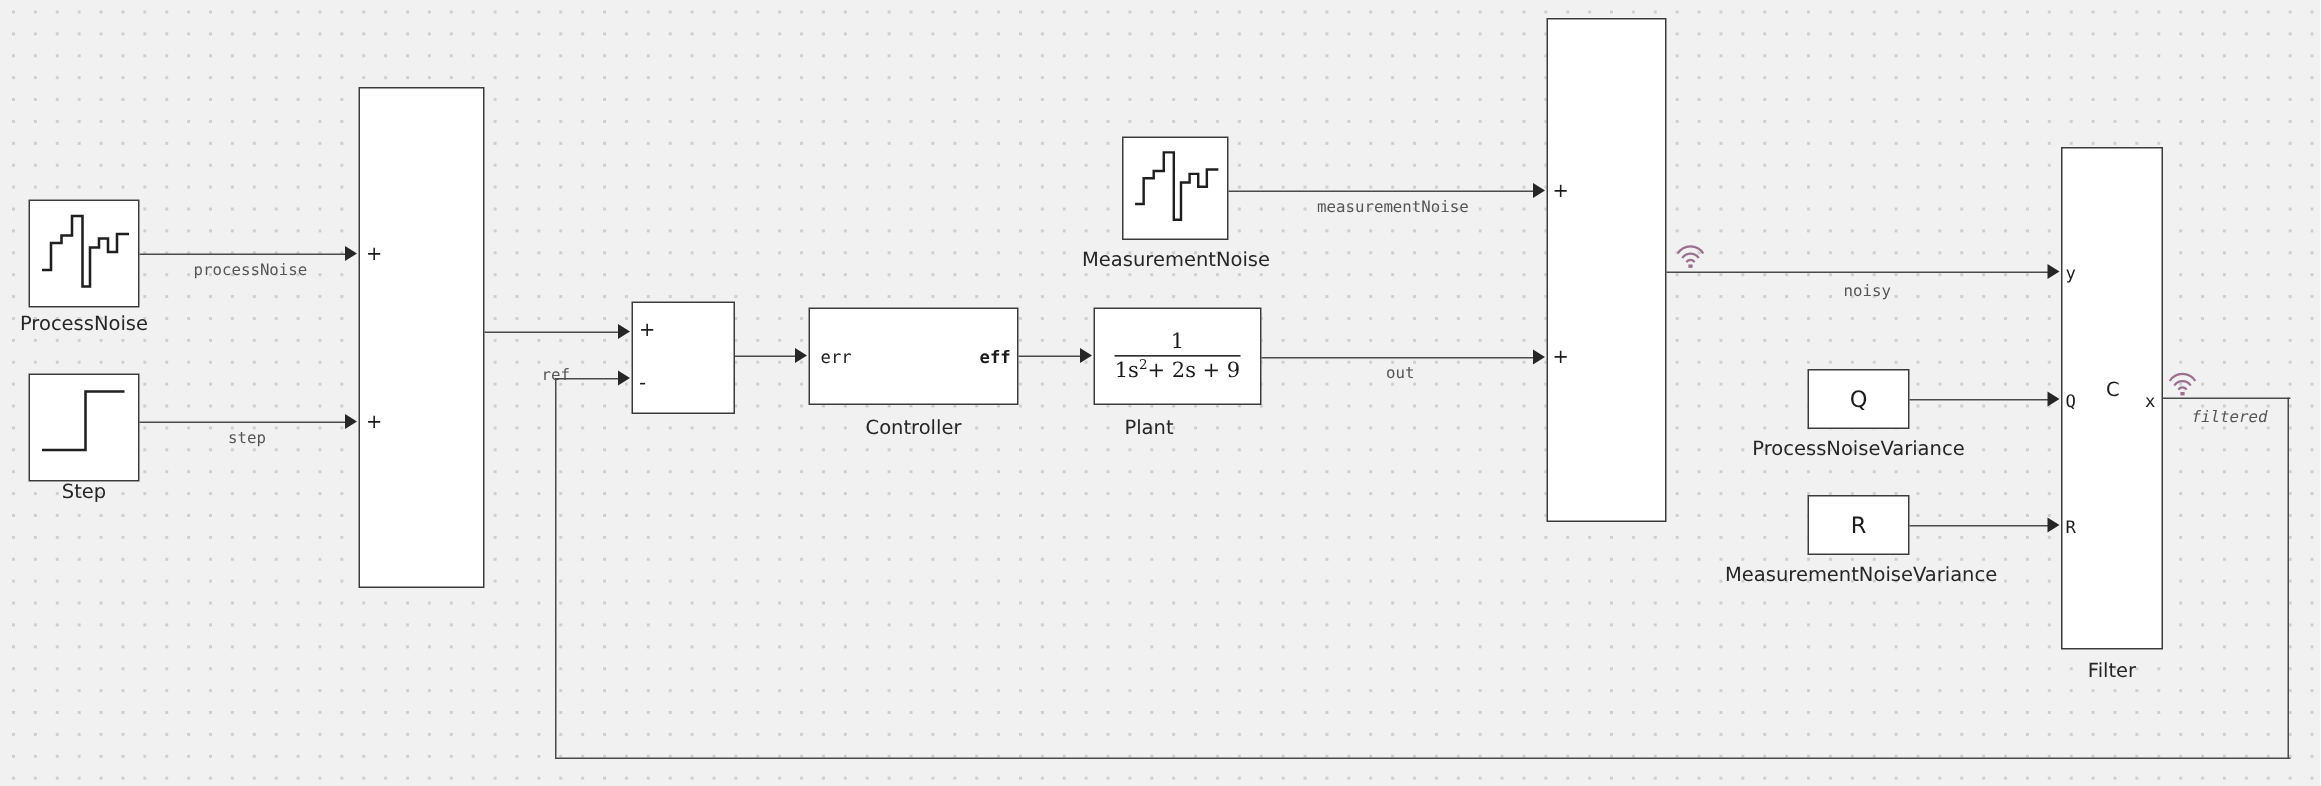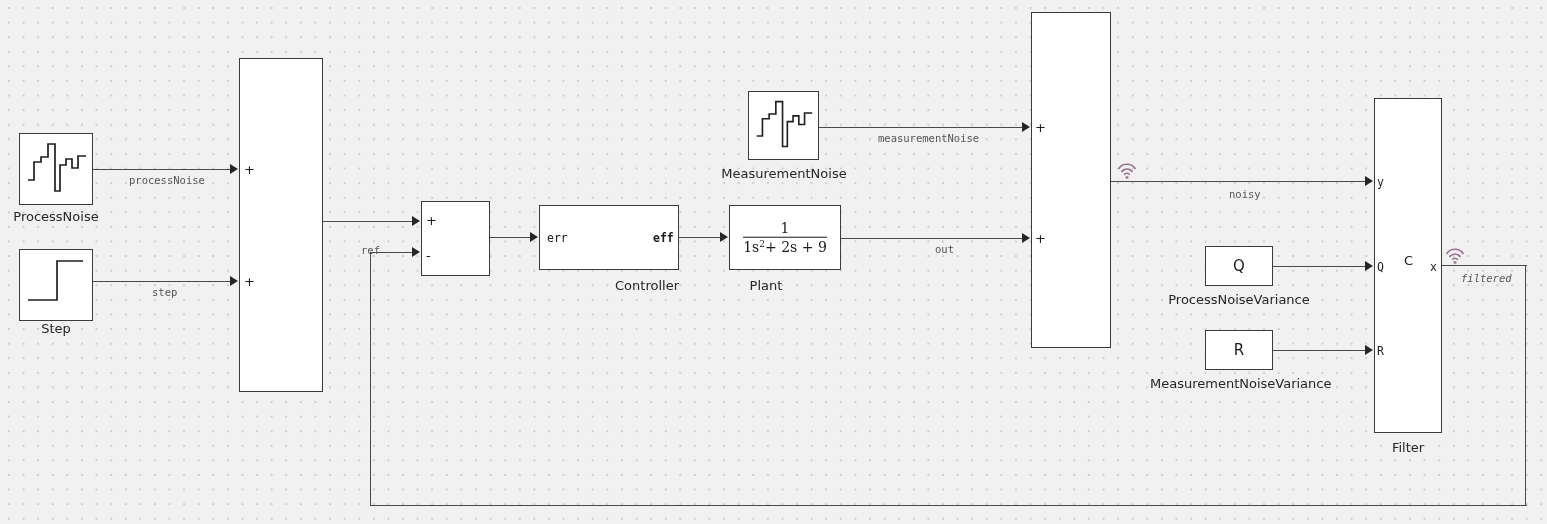--- a/index.html
+++ b/index.html
@@ -163,21 +163,21 @@
   <div class="wire-h" style="left:323px; top:221px; width:90px;"></div>
   <div class="arrow" style="left:412px; top:216px;"></div>
   <div class="sig-label" style="left:361px; top:228px;margin-top:16px;">ref</div>
 
   <div class="wire-h" style="left:370px; top:252px; width:43px;"></div>
   <div class="arrow" style="left:412px; top:247px;"></div>
 
   <div class="block" style="left:539px; top:205px; width:140px; height:65px;"></div>
   <div class="port-label" style="left:547px; top:231px;">err</div>
   <div class="port-label" style="left:653px; top:231px;font-weight:bold;">eff</div>
-  <div class="blk-label" style="left:539px; top:278px; width:140px;text-align:right;">Controller</div>
+  <div class="blk-label" style="left:539px; top:278px; width:140px;">Controller</div>
 
   <div class="wire-h" style="left:490px; top:237px; width:41px;"></div>
   <div class="arrow" style="left:530px; top:232px;"></div>
 
   <div class="block" style="left:729px; top:205px; width:112px; height:65px;">
     <div class="tf">
       <div class="tf-num">1</div>
       <div class="tf-bar"></div>
       <div class="tf-den"><span>1s</span><sup>2</sup><span>+ 2s + 9</span></div>
     </div>
@@ -197,21 +197,21 @@
   <div class="block" style="left:1031px; top:12px; width:80px; height:336px;"></div>
   <div class="sign-label" style="left:1035px; top:121px;">+</div>
   <div class="sign-label" style="left:1035px; top:232px;">+</div>
 
   <div class="wire-h" style="left:819px; top:127px; width:204px;"></div>
   <div class="arrow" style="left:1022px; top:122px;"></div>
   <div class="sig-label" style="left:878px; top:132px;">measurementNoise</div>
 
   <div class="wire-h" style="left:841px; top:238px; width:182px;"></div>
   <div class="arrow" style="left:1022px; top:233px;"></div>
-  <div class="sig-label" style="left:924px; top:243px;margin-left:11px;">out</div>
+  <div class="sig-label" style="left:924px; top:243px;">out</div>
 
   <div class="wire-h" style="left:1111px; top:181px; width:255px;"></div>
   <div class="arrow" style="left:1365px; top:176px;"></div>
   <div class="sig-label" style="left:1229px; top:188px;">noisy</div>
   <svg class="wifi-icon" width="22" height="18" viewBox="0 0 22 18" style="left:1116px; top:161px;">
     <path d="M2.5 8 A 10 10 0 0 1 19.5 8" fill="none" stroke="#9b6f8e" stroke-width="1.5"></path>
     <path d="M5.5 11 A 6.6 6.6 0 0 1 16.5 11" fill="none" stroke="#9b6f8e" stroke-width="1.5"></path>
     <path d="M8.3 13.8 A 3.1 3.1 0 0 1 13.7 13.8" fill="none" stroke="#9b6f8e" stroke-width="1.5"></path>
     <rect x="9.6" y="15.3" width="2.8" height="2.3" fill="#9b6f8e"></rect>
   </svg>

